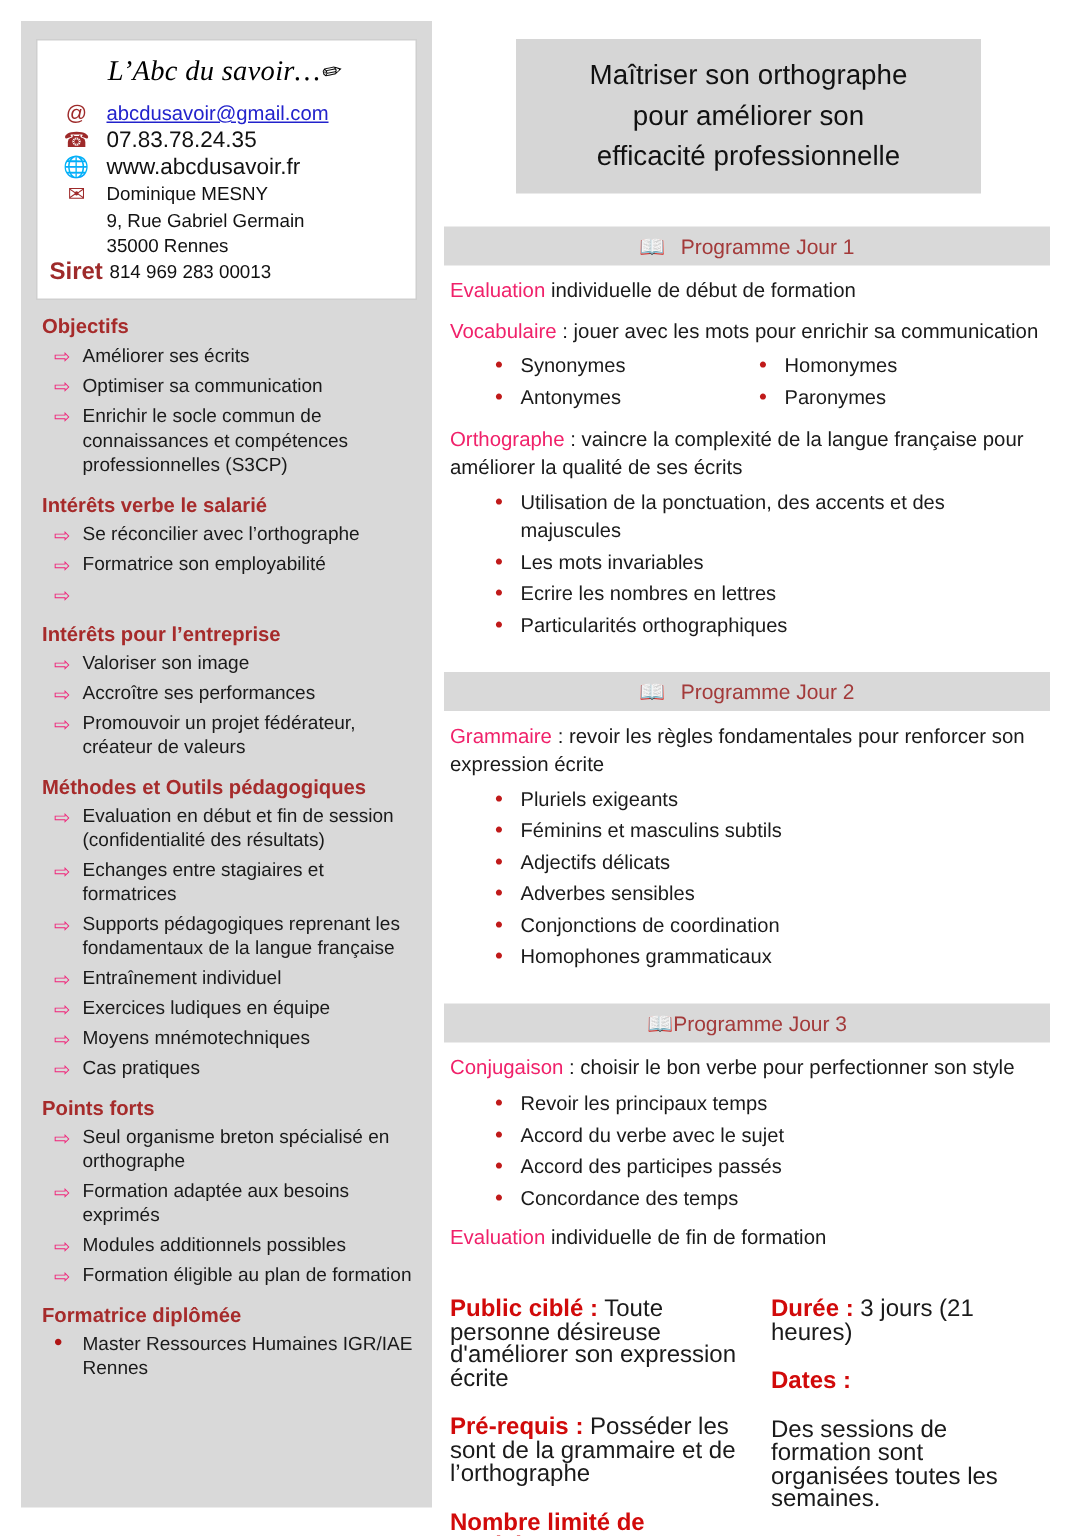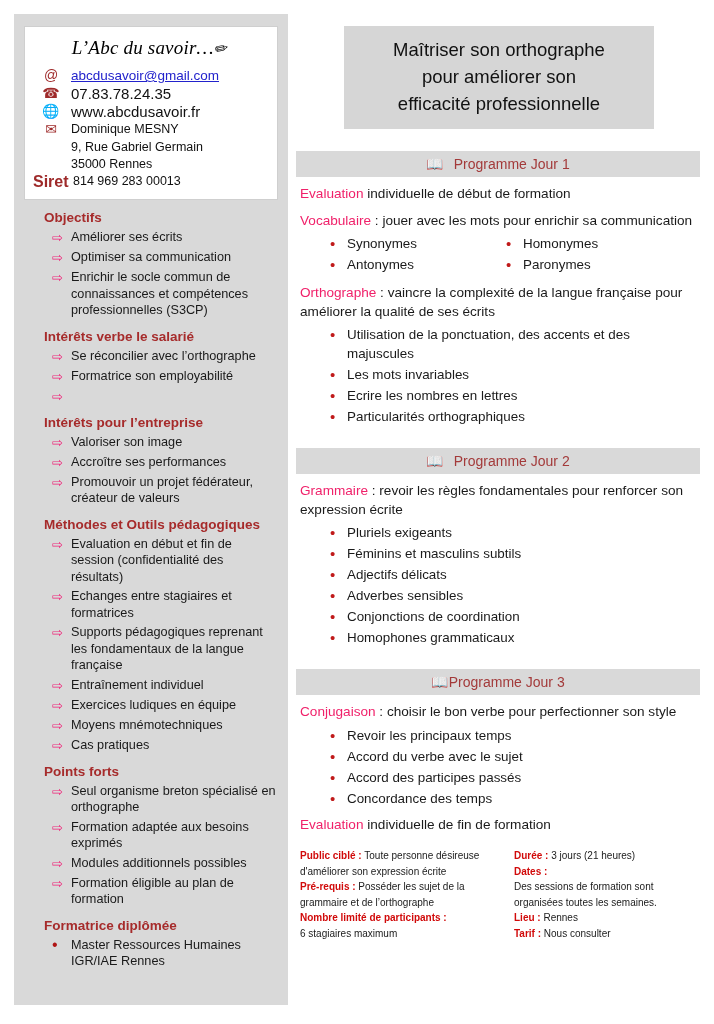--- a/index.html
+++ b/index.html
@@ -91,21 +91,21 @@
     font-size: 15px;
   }
   .contact-plain {
     margin-left: 40px;
     font-size: 12.5px;
     line-height: 17px;
     color: #111111;
   }
 
   
-  .sb-section { margin-top: 10px; margin-left: 16px; }
+  .sb-section { margin-top: 10px; }
   .sb-heading {
     color: #a62b2b;
     font-size: 13.5px;
     font-weight: bold;
     margin: 0 0 4px 4px;
   }
   .sb-list { margin: 0; padding: 0; list-style: none; }
   .sb-li {
     display: flex;
     align-items: flex-start;
@@ -207,23 +207,24 @@
 
   
   .info-wrap {
     display: flex;
     margin-top: 14px;
     padding-left: 4px;
   }
   .info-col { width: 50%; padding-right: 8px; box-sizing: border-box; }
   .info-col.right { padding-left: 14px; }
   .info-line {
-    font-size: 10px;
+    font-size: 16px;
     line-height: 15.5px;
     color: #1a1a1a;
+    margin-top: 17px;
   }
   .lbl { color: #d10a0a; font-weight: bold; }
 </style>
 </head>
 <body>
 
 <div class="sidebar">
 
   <div class="contact-card">
     <div class="brand">
@@ -513,21 +514,21 @@
   <div class="lead">
     <span class="kw">Evaluation</span><span> individuelle de fin de formation</span>
   </div>
 
   <div class="info-wrap">
     <div class="info-col">
       <div class="info-line">
         <span class="lbl">Public ciblé :</span><span> Toute personne désireuse d'améliorer son expression écrite</span>
       </div>
       <div class="info-line">
-        <span class="lbl">Pré-requis :</span><span> Posséder les sujet de la grammaire et de l’orthographe</span>
+        <span class="lbl">Pré-requis :</span><span> Posséder les sont de la grammaire et de l’orthographe</span>
       </div>
       <div class="info-line">
         <span class="lbl">Nombre limité de participants :</span>
       </div>
       <div class="info-line">6 stagiaires maximum</div>
     </div>
 
     <div class="info-col right">
       <div class="info-line">
         <span class="lbl">Durée :</span><span> 3 jours (21 heures)</span>

